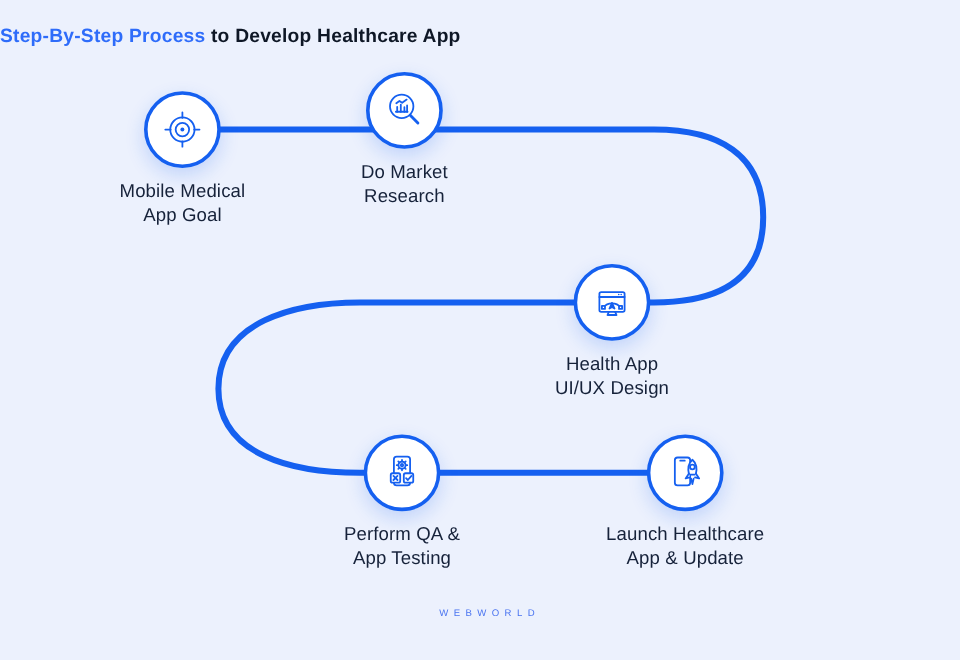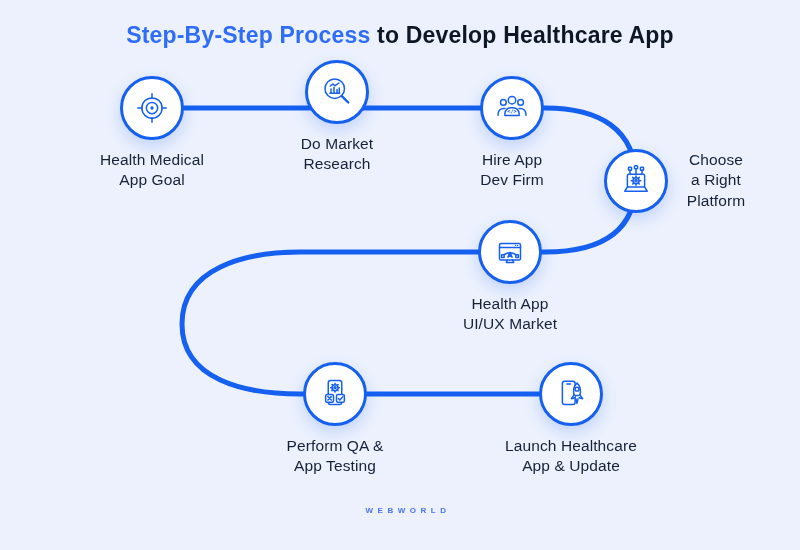--- a/index.html
+++ b/index.html
@@ -2,22 +2,22 @@
 <html><head>
 <meta charset="utf-8">
 <style>
   html,body{margin:0;padding:0;}
   .stage{
     position:relative;width:800px;height:550px;
     background:#ecf1fd;overflow:hidden;
     font-family:"Liberation Sans",sans-serif;
   }
   .title{
-    position:absolute;top:22px;left:0;width:800px;text-align:center;
-    font-size:23px;font-weight:700;color:#0e1726;letter-spacing:.2px;
+    position:absolute;top:22px;left:0;width:800px;
+    font-size:16px;font-weight:700;color:#0e1726;letter-spacing:.2px;
   }
   .title .hl{color:#2e6cfa;}
   .connector{position:absolute;left:0;top:0;}
   .step{position:absolute;width:64px;height:64px;}
   .circle{
     position:absolute;left:0;top:0;width:58px;height:58px;
     border:3px solid #1560f0;border-radius:50%;background:#fff;
     display:flex;align-items:center;justify-content:center;
     box-shadow:0 6px 16px rgba(21,96,240,.20);
   }
@@ -28,21 +28,21 @@
     width:200px;font-size:15.5px;font-weight:500;color:#16223a;
     line-height:1.32;text-align:center;white-space:pre-line;letter-spacing:.1px;
   }
   .s1{left:120px;top:76px}.s2{left:305px;top:60px}.s3{left:480px;top:76px}
   .s4{left:604px;top:149px}.s5{left:478px;top:220px}.s6{left:303px;top:220px}
   .s7{left:150px;top:292px}.s8{left:303px;top:362px}.s9{left:539px;top:362px}
   .s4 .label{left:70px;top:1px;transform:none;width:84px;}
   .s7 .label{left:auto;right:68px;top:1px;transform:none;width:112px;}
   .logo{position:absolute;top:504px;left:0;width:800px;text-align:center;color:#2d5ff0;}
   .logo .l1{font-size:13.5px;font-weight:800;letter-spacing:.8px;}
-  .logo .l2{font-size:8px;font-weight:700;letter-spacing:4.5px;margin-top:2px;color:#4a74f0;padding-left:16px;}
+  .logo .l2{font-size:8px;font-weight:400;letter-spacing:4.5px;margin-top:2px;color:#4a74f0;padding-left:16px;}
 </style>
 </head>
 <body>
 
 <div class="stage">
 
   <svg class="connector" width="800" height="550" viewBox="0 0 800 550">
     <path d="M152 108 L545 108 C598 108 636 128 636 181 C636 234 598 252 545 252 L300 252 C245 252 182 268 182 324 C182 380 245 394 300 394 L571 394" fill="none" stroke="#1560f0" stroke-width="5" stroke-linecap="round" stroke-linejoin="round"></path>
   </svg>
 
@@ -50,89 +50,56 @@
 
   <div class="step s1">
     <div class="circle">
       <svg class="ic" viewBox="0 0 48 48" fill="none" stroke="#1560f0" stroke-width="2" stroke-linecap="round" stroke-linejoin="round">
         <circle cx="24" cy="24" r="13.5"></circle>
         <circle cx="24" cy="24" r="7.5"></circle>
         <circle cx="24" cy="24" r="2.2" fill="#1560f0" stroke="none"></circle>
         <path d="M24 5v6M24 37v6M5 24h6M37 24h6"></path>
       </svg>
     </div>
-    <div class="label">Health Medical
+    <div class="label">Mobile Medical
 App Goal</div>
   </div>
 
   <div class="step s2">
     <div class="circle">
       <svg class="ic" viewBox="0 0 48 48" fill="none" stroke="#1560f0" stroke-width="2" stroke-linecap="round" stroke-linejoin="round">
         <circle cx="21" cy="19.5" r="13"></circle>
         <path d="M30.5 29.5 39 38" stroke-width="3.2"></path>
         <path d="M14.5 25.5h13"></path>
         <path d="M16 25.5v-5.5M20 25.5v-8M24 25.5v-5M27 25.5v-7"></path>
         <path d="M15 16l3.5-2.5 3 2 5-3.5"></path>
       </svg>
     </div>
     <div class="label">Do Market
 Research</div>
   </div>
 
-  <div class="step s3">
-    <div class="circle">
-      <svg class="ic" viewBox="0 0 48 48" fill="none" stroke="#1560f0" stroke-width="2" stroke-linecap="round" stroke-linejoin="round">
-        <circle cx="12.5" cy="16.5" r="3.8"></circle>
-        <circle cx="35.5" cy="16.5" r="3.8"></circle>
-        <path d="M5.5 33.5v-2a7 7 0 0 1 7-7h2"></path>
-        <path d="M42.5 33.5v-2a7 7 0 0 0-7-7h-2"></path>
-        <circle cx="24" cy="13.5" r="5" fill="#fff"></circle>
-        <path d="M14.5 34v-2.5a8 8 0 0 1 8-8h3a8 8 0 0 1 8 8V34z" fill="#fff"></path>
-        <text x="24" y="31" font-size="7" font-weight="bold" fill="#1560f0" stroke="none" text-anchor="middle" font-family="DejaVu Sans Mono, monospace">&lt;/&gt;</text>
-      </svg>
-    </div>
-    <div class="label">Hire App
-Dev Firm</div>
-  </div>
 
-  <div class="step s4">
-    <div class="circle">
-      <svg class="ic" viewBox="0 0 48 48" fill="none" stroke="#1560f0" stroke-width="2" stroke-linecap="round" stroke-linejoin="round">
-        <rect x="13.9" y="5.5" width="4.2" height="4.2" rx="1"></rect>
-        <rect x="21.9" y="3.5" width="4.2" height="4.2" rx="1"></rect>
-        <rect x="29.9" y="5.5" width="4.2" height="4.2" rx="1"></rect>
-        <path d="M16 9.7V15M24 7.7V15M32 9.7V15"></path>
-        <rect x="12.5" y="15" width="23" height="17" rx="2"></rect>
-        <circle cx="24" cy="23.5" r="4"></circle>
-        <circle cx="24" cy="23.5" r="1.4"></circle>
-        <path d="M24 17.2v2M24 27.8v2M17.7 23.5h2M28.3 23.5h2M19.6 19.1l1.4 1.4M27 26.5l1.4 1.4M28.4 19.1L27 20.5M21 26.5l-1.4 1.4"></path>
-        <path d="M12.5 32l-3.5 5.5h30L35.5 32"></path>
-      </svg>
-    </div>
-    <div class="label">Choose
-a Right
-Platform</div>
-  </div>
 
   <div class="step s5">
     <div class="circle">
       <svg class="ic" viewBox="0 0 48 48" fill="none" stroke="#1560f0" stroke-width="2" stroke-linecap="round" stroke-linejoin="round">
         <rect x="10" y="12.5" width="28" height="22" rx="2"></rect>
         <path d="M10 18h28"></path>
         <circle cx="31.5" cy="15.2" r=".9" fill="#1560f0" stroke="none"></circle>
         <circle cx="34.2" cy="15.2" r=".9" fill="#1560f0" stroke="none"></circle>
         <path d="M14.5 29.5c4.5-6 14.5-6 19 0"></path>
         <rect x="12.8" y="27.8" width="3.4" height="3.4" fill="#fff"></rect>
         <rect x="31.8" y="27.8" width="3.4" height="3.4" fill="#fff"></rect>
         <path d="M24 24.5l-2.8 6.3 2.8-1.7 2.8 1.7z" fill="#fff"></path>
         <path d="M20.5 34.5l-1.5 3.5h10l-1.5-3.5"></path>
       </svg>
     </div>
     <div class="label">Health App
-UI/UX Market</div>
+UI/UX Design</div>
   </div>
 
 
 
   <div class="step s8">
     <div class="circle">
       <svg class="ic" viewBox="0 0 48 48" fill="none" stroke="#1560f0" stroke-width="2" stroke-linecap="round" stroke-linejoin="round">
         <rect x="15" y="6" width="18" height="32" rx="3"></rect>
         <circle cx="24" cy="15.5" r="4"></circle>
         <circle cx="24" cy="15.5" r="1.3"></circle>

